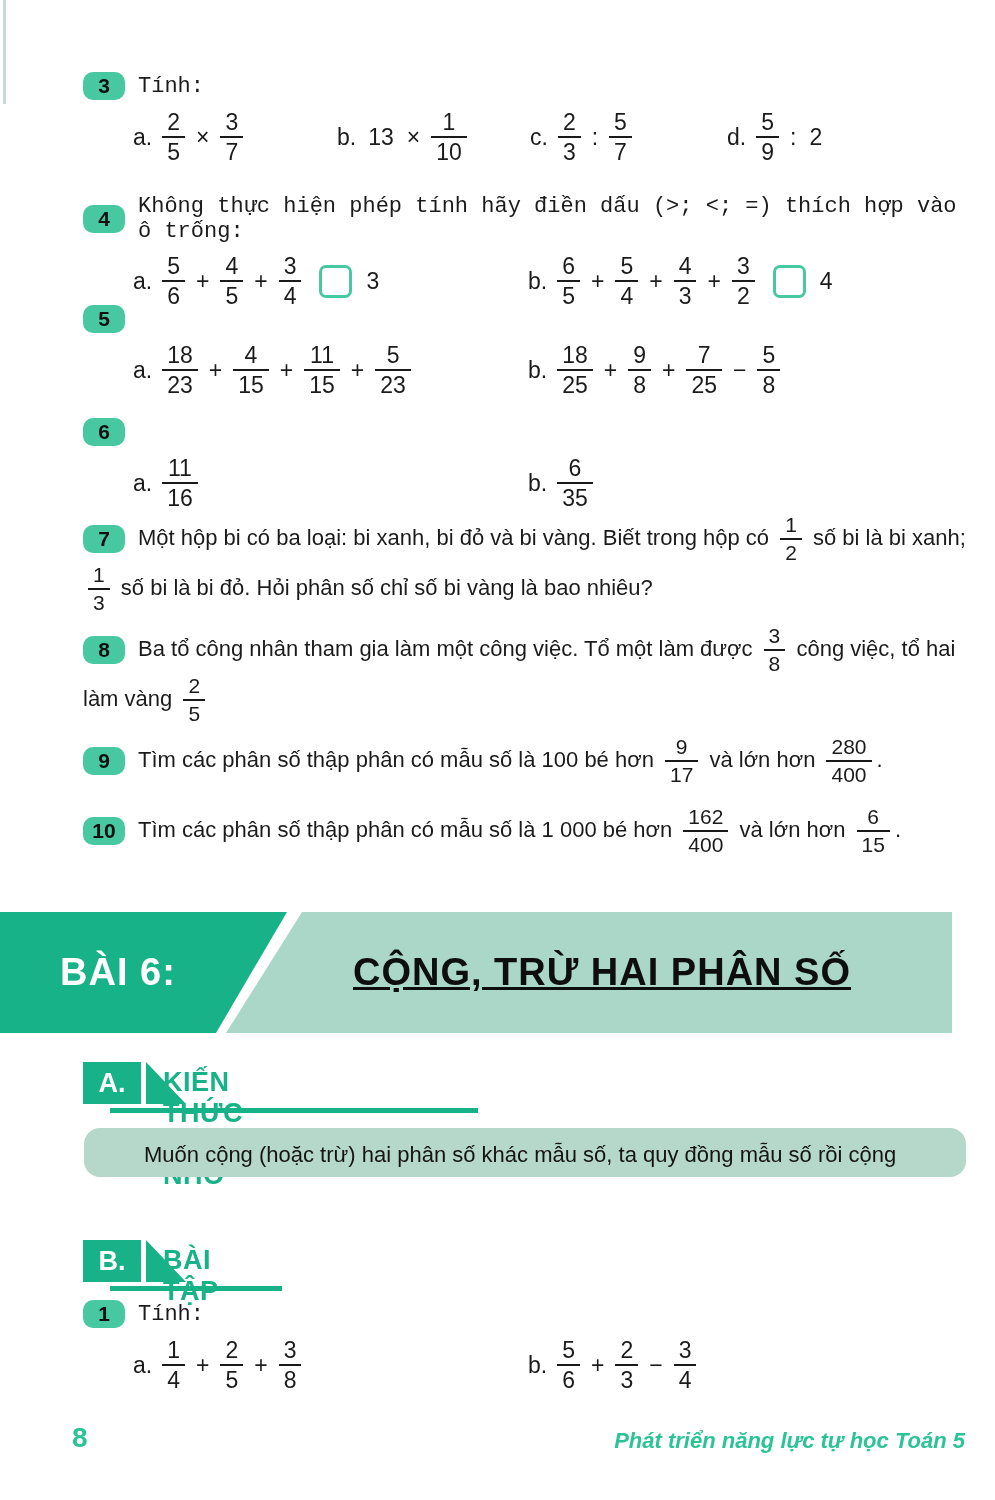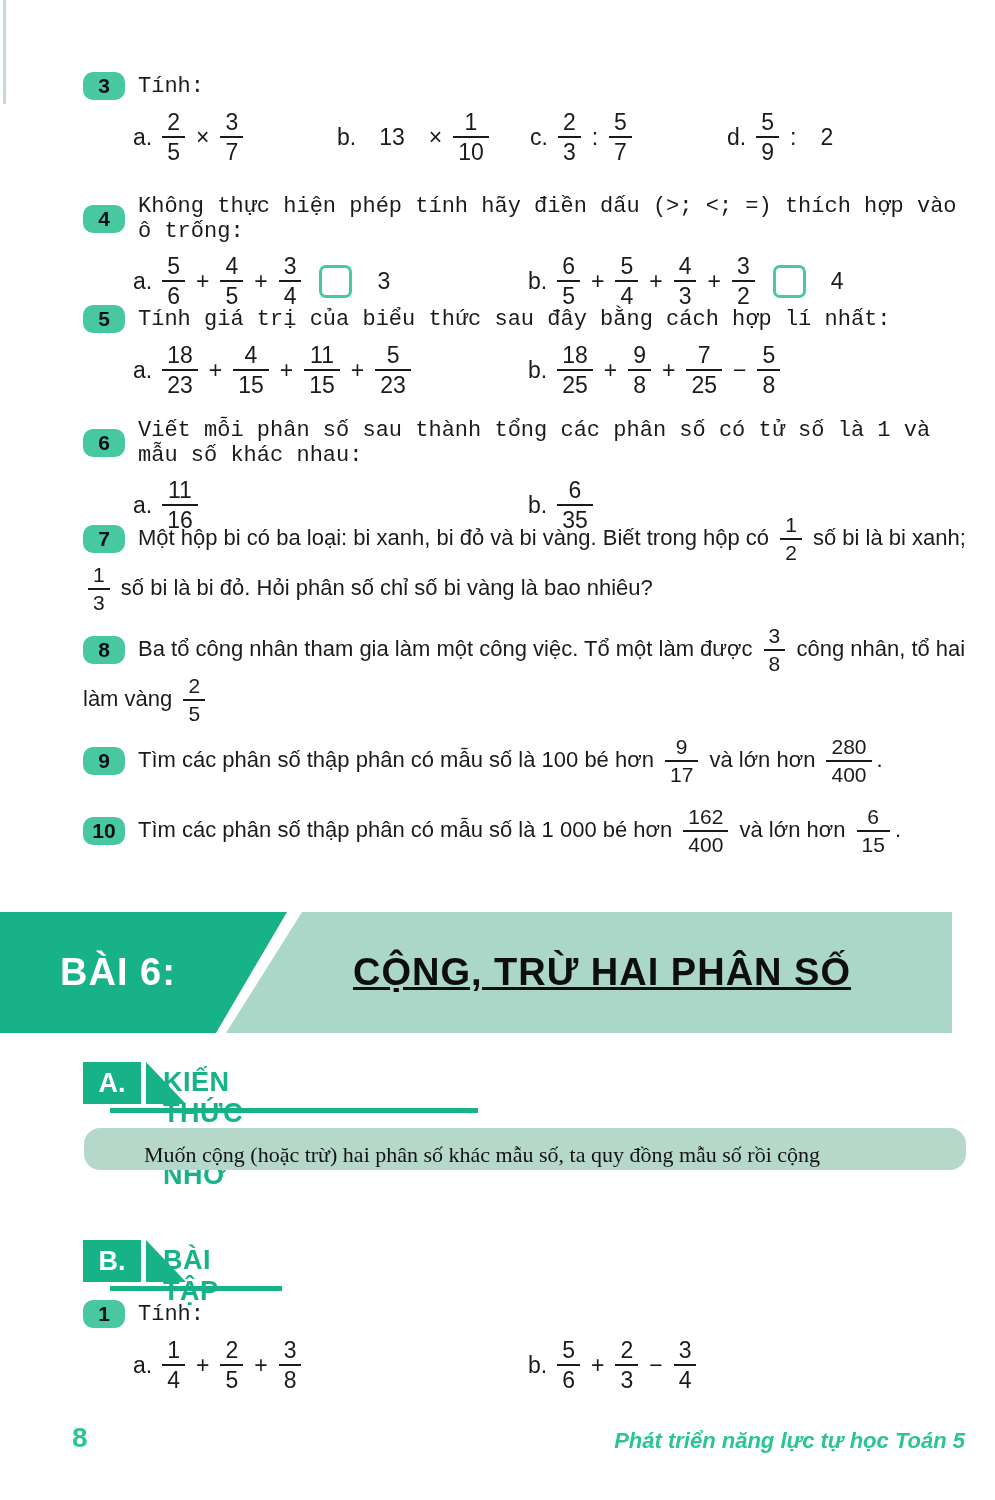--- a/index.html
+++ b/index.html
@@ -28,21 +28,21 @@
   .cols4 .item:nth-child(3){left:447px;}
   .cols4 .item:nth-child(4){left:644px;}
   .cols2 .item:nth-child(1){left:50px;}
   .cols2 .item:nth-child(2){left:445px;}
   .item .lab{margin-right:7px;}
 
   .frac{display:inline-flex;flex-direction:column;align-items:center;vertical-align:middle;margin:0 3px;}
   .frac .fn{display:block;padding:0 5px 2px;line-height:1.05;}
   .frac .fd{display:block;border-top:2px solid #1a1a1a;padding:2px 5px 0;line-height:1.05;}
   .op{margin:0 8px;}
-  .num{margin:0 16px;}
+  .num{margin:0 5px;}
   .abox{
     display:inline-block;width:33px;height:33px;box-sizing:border-box;
     border:3px solid var(--badge_green,#47c8a0);border-radius:7px;background:#fff;
     margin:0 9px 0 15px;vertical-align:middle;
   }
 
   .para{font-size:22px;line-height:30px;white-space:nowrap;}
   .para .badge{vertical-align:middle;margin-right:13px;}
   .para .frac{font-size:21px;margin:0 5px;}
 
@@ -88,21 +88,21 @@
     color:var(--dark_green,#17b287);
   }
   .sec-line{position:absolute;left:27px;top:46px;height:5px;background:var(--dark_green,#17b287);}
   #secA .sec-line{width:368px;}
   #secB .sec-line{width:172px;}
 
   
   .kbox{
     position:absolute;left:84px;top:1128px;width:882px;box-sizing:border-box;
     background:var(--panel_green,#b6d8ca);border-radius:16px;
-    padding:11px 22px 0 20px;font-size:22px;line-height:31px;color:#141414;font-family:Liberation Serif, serif;
+    padding:11px 22px 7px 20px;font-size:22px;line-height:31px;color:#141414;
   }
   .kbox .l1{text-indent:40px;}
 
   
   .pgnum{position:absolute;left:72px;top:1422px;font-size:28px;font-weight:bold;color:var(--accent_green,#2bc496);}
   .ftitle{position:absolute;right:30px;top:1428px;font-size:22px;font-style:italic;font-weight:bold;color:var(--accent_green,#2bc496);}
 </style>
 </head>
 <body>
 
@@ -205,21 +205,20 @@
           <span class="fd">2</span>
         </span>
         <span class="abox"></span>
         <span class="num">4</span>
       </div>
     </div>
   </div>
 <div class="ex" style="top:305px">
     <div class="exhead">
       <span class="badge">5</span>
-      <span class="extitle">Tính giá trị của biểu thức sau đây bằng cách hợp lí nhất:</span>
     </div>
     <div class="items cols2">
       <div class="item">
         <span class="lab">a.</span>
         <span class="frac">
           <span class="fn">18</span>
           <span class="fd">23</span>
         </span>
         <span class="op">+</span>
         <span class="frac">
@@ -257,21 +256,20 @@
         <span class="frac">
           <span class="fn">5</span>
           <span class="fd">8</span>
         </span>
       </div>
     </div>
   </div>
 <div class="ex" style="top:418px">
     <div class="exhead">
       <span class="badge">6</span>
-      <span class="extitle">Viết mỗi phân số sau thành tổng các phân số có tử số là 1 và mẫu số khác nhau:</span>
     </div>
     <div class="items cols2">
       <div class="item">
         <span class="lab">a.</span>
         <span class="frac">
           <span class="fn">11</span>
           <span class="fd">16</span>
         </span>
       </div>
       <div class="item">
@@ -289,21 +287,21 @@
         <span class="fd">2</span>
       </span><span> số bi là bi xanh;</span><br><span class="frac">
         <span class="fn">1</span>
         <span class="fd">3</span>
       </span><span> số bi là bi đỏ. Hỏi phân số chỉ số bi vàng là bao nhiêu?</span></div>
   </div>
 <div class="ex" style="top:625px">
     <div class="para"><span class="badge">8</span><span>Ba tổ công nhân tham gia làm một công việc. Tổ một làm được </span><span class="frac">
         <span class="fn">3</span>
         <span class="fd">8</span>
-      </span><span> công nhân, tổ hai</span><br><span>làm vàng </span><span class="frac">
+      </span><span> công việc, tổ hai</span><br><span>làm vàng </span><span class="frac">
         <span class="fn">2</span>
         <span class="fd">5</span>
       </span></div>
   </div>
 <div class="ex" style="top:736px">
     <div class="para"><span class="badge">9</span><span>Tìm các phân số thập phân có mẫu số là 100 bé hơn </span><span class="frac">
         <span class="fn">9</span>
         <span class="fd">17</span>
       </span><span> và lớn hơn </span><span class="frac">
         <span class="fn">280</span>

